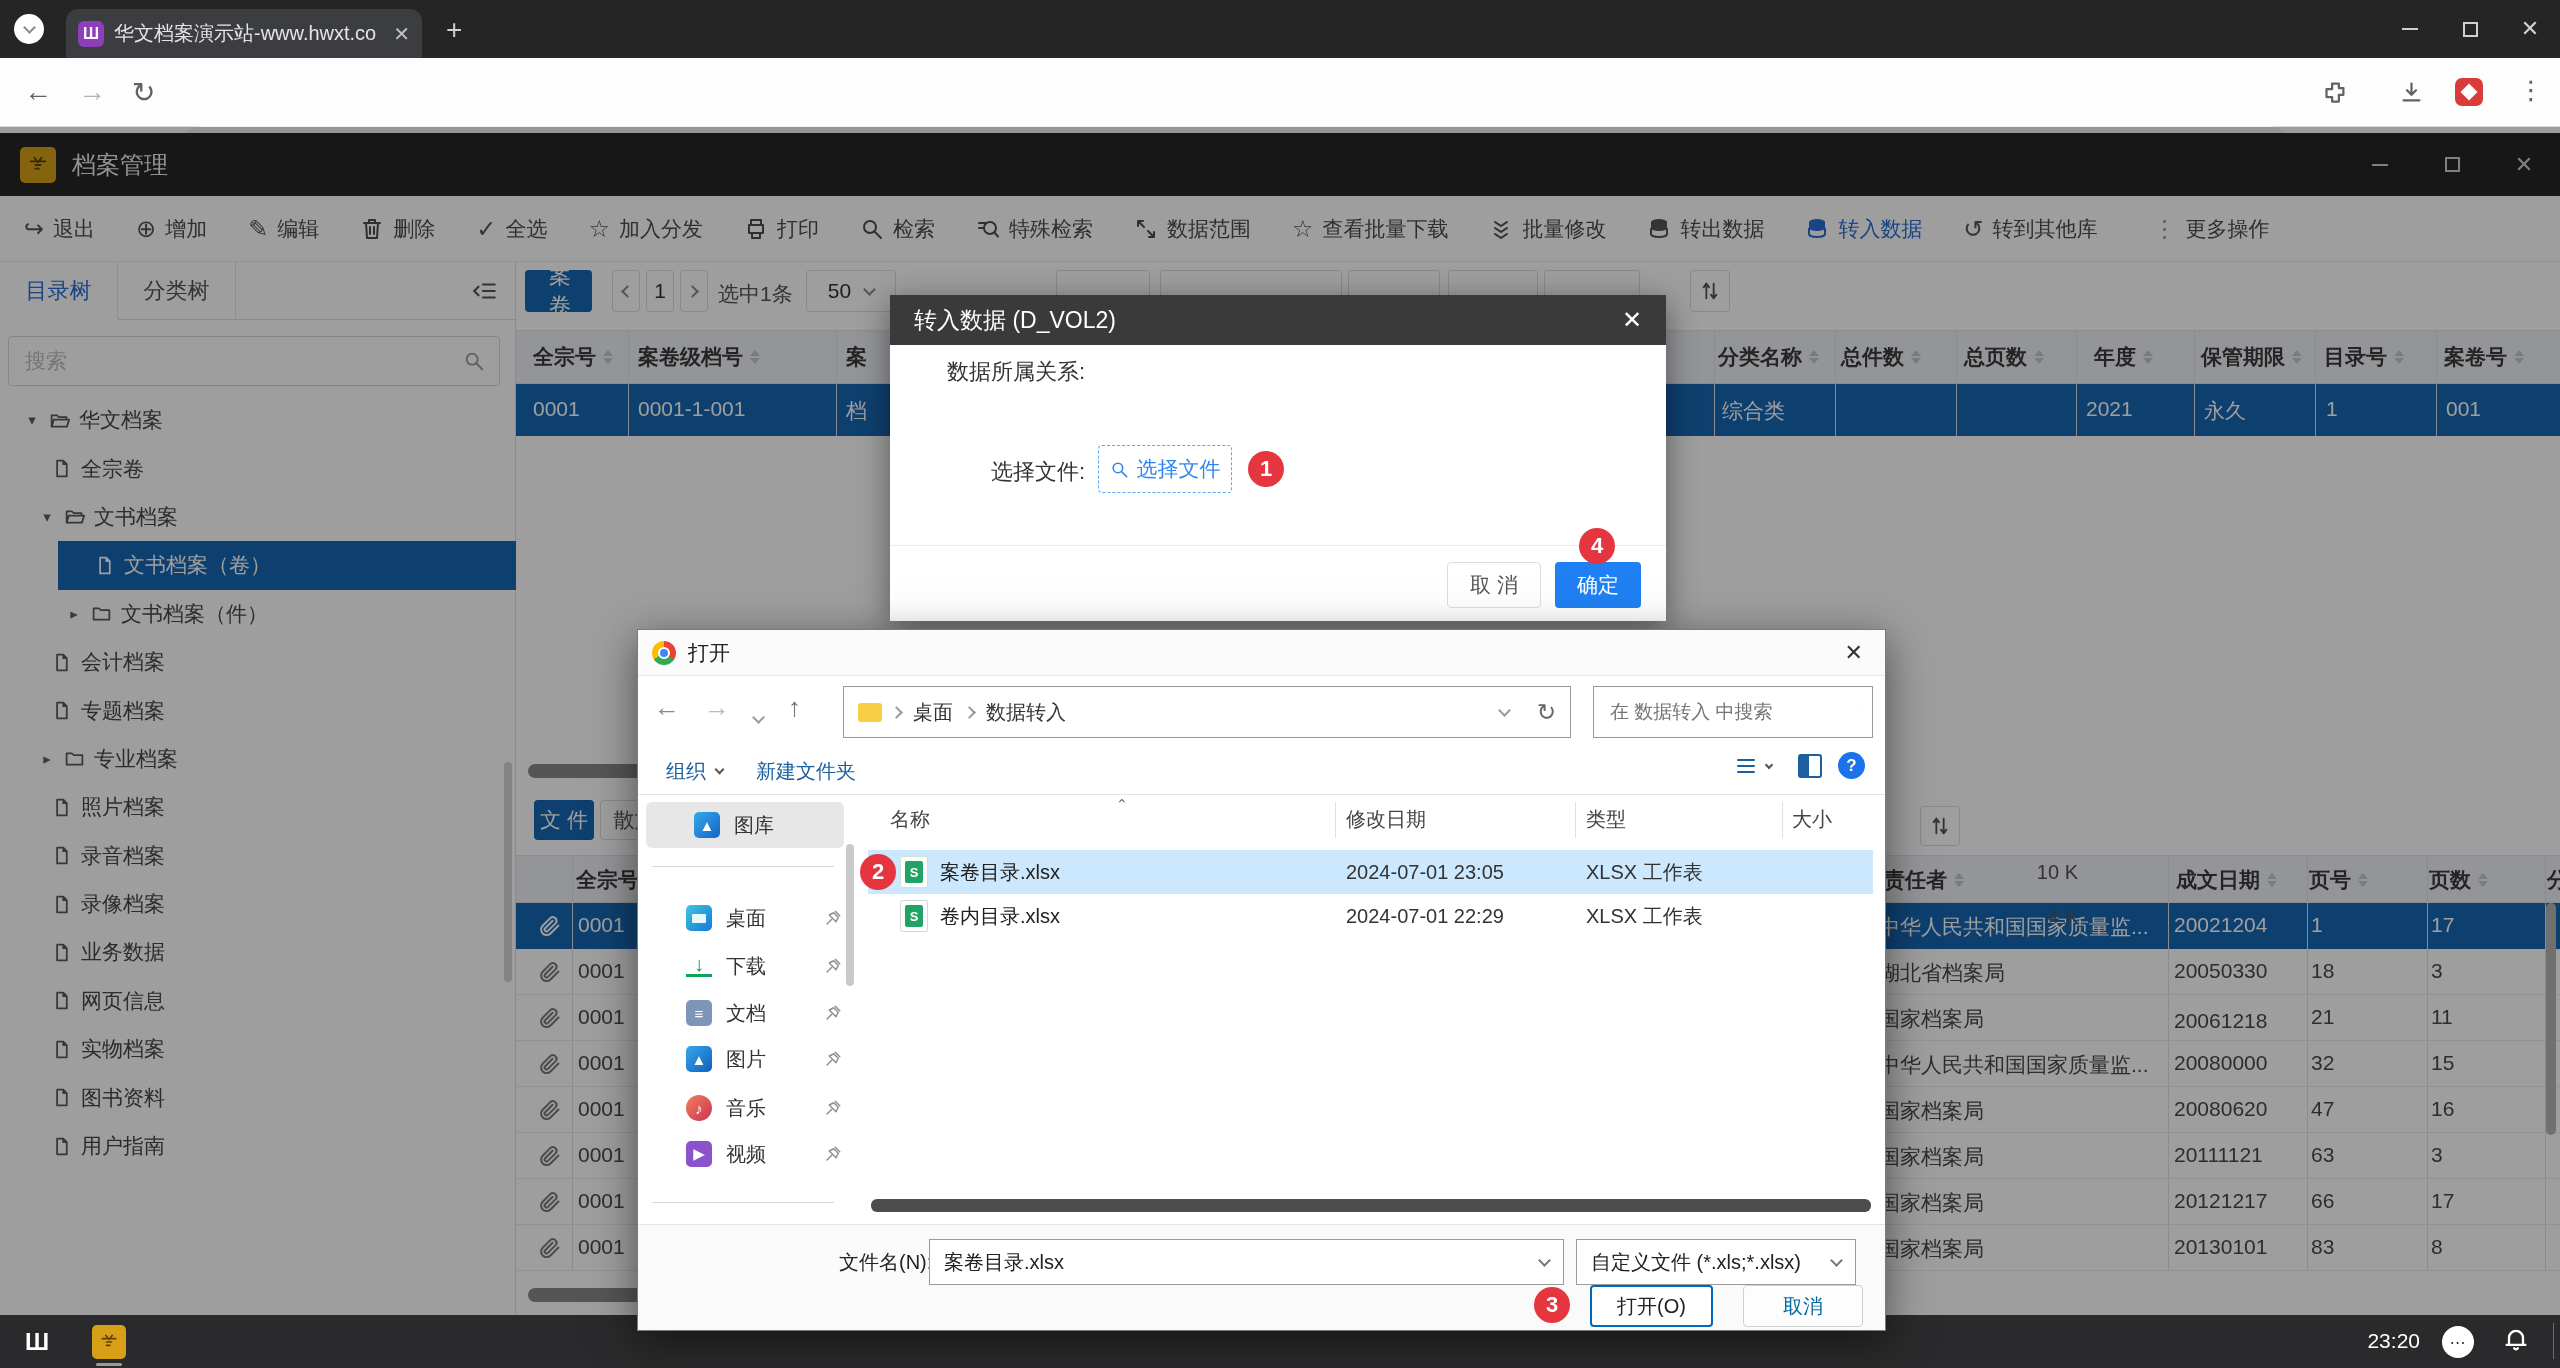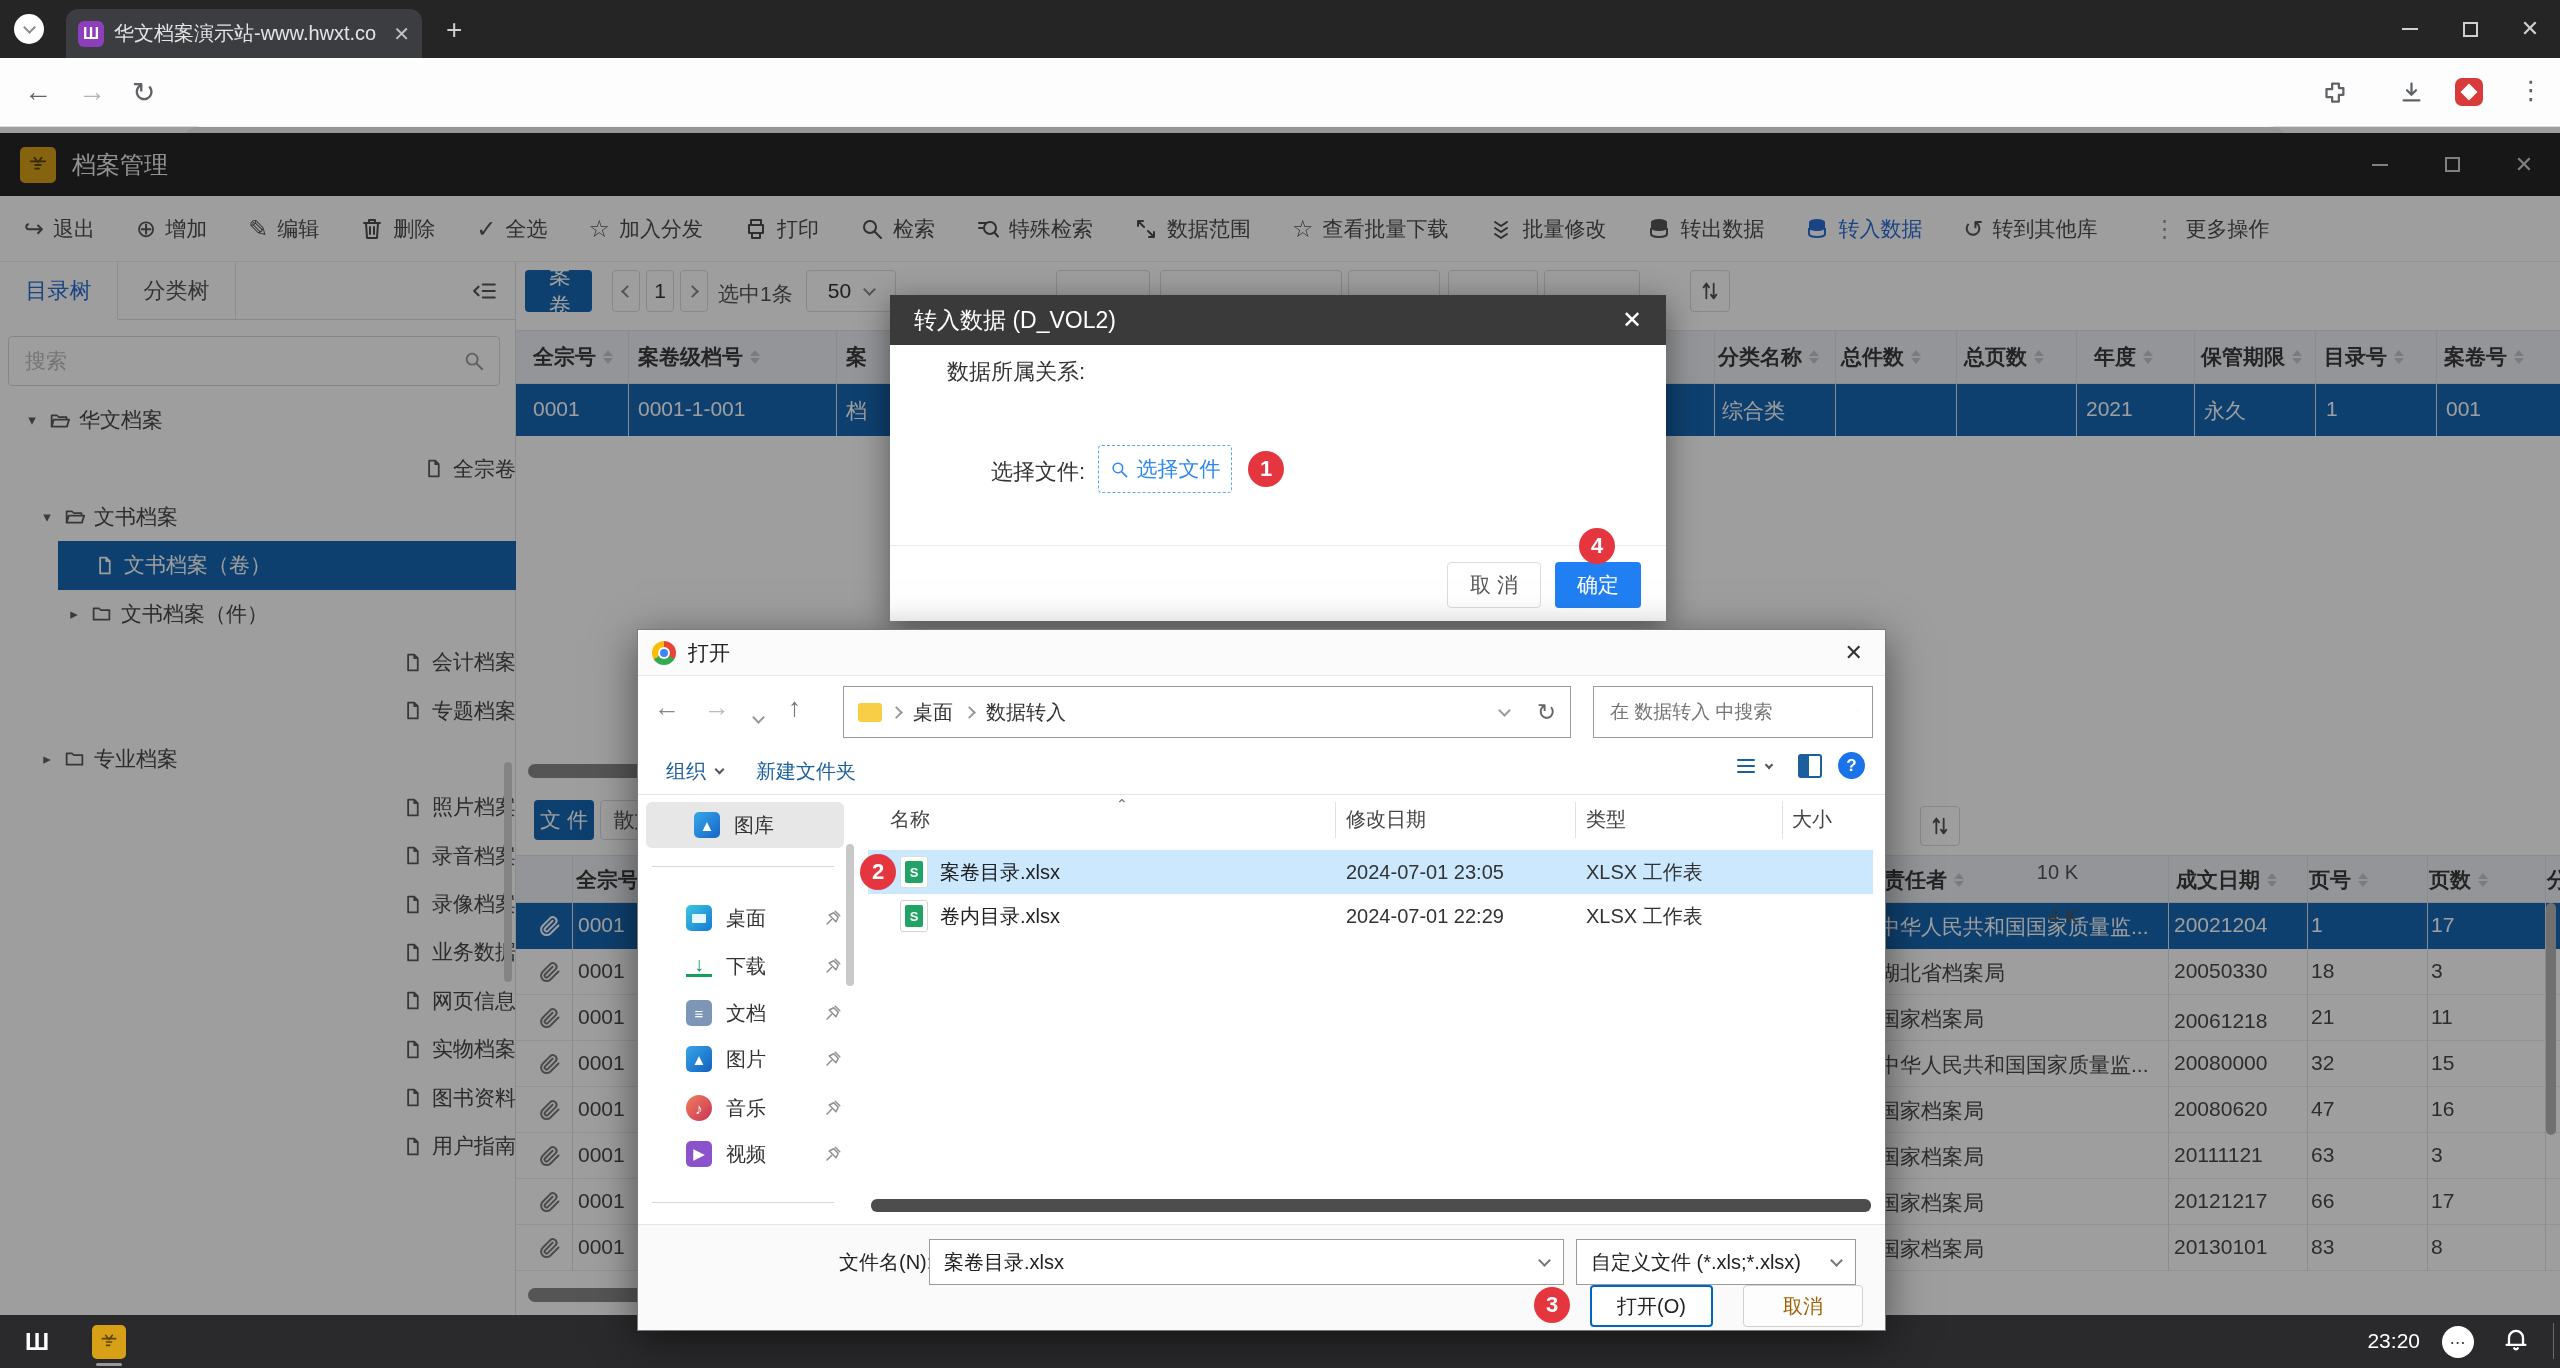--- a/index.html
+++ b/index.html
@@ -26,21 +26,21 @@
   .side{left:0;top:262px;width:516px;height:1053px;background:#fff;border-right:1px solid #e2e2e2;}
   .stab{height:58px;width:118px;display:inline-flex;align-items:center;justify-content:center;font-size:22px;color:#555;border-right:1px solid #e6e6e6;border-bottom:1px solid #ddd;cursor:pointer;}
   .stab.on{color:#2b6fd6;border-bottom:1px solid #fff;}
   .sbox{left:8px;top:74px;width:492px;height:50px;border:1px solid #d9d9d9;border-radius:4px;display:flex;align-items:center;padding:0 14px;}
   .sbox input{border:0;outline:0;flex:1;font-size:21px;color:#333;background:transparent;}
   .sbox input::placeholder{color:#bdbdbd;}
   .tree{left:0;top:134px;width:516px;}
   .ti{height:48.4px;display:flex;align-items:center;font-size:21px;color:#474747;cursor:pointer;white-space:nowrap;}
   .ti .car{width:16px;font-size:15px;color:#5f5f5f;margin-right:9px;text-align:center;}
   .ti svg{width:21px;height:21px;margin-right:9px;color:#5a5a5a;flex:none;}
-  .d0{padding-left:24px;} .d1{padding-left:51px;justify-content:flex-end;} .d1c{padding-left:39px;} .d2c{padding-left:66px;}
+  .d0{padding-left:24px;} .d1{padding-left:51px;} .d1c{padding-left:39px;} .d2c{padding-left:66px;}
   .ti.sel{margin-left:58px;padding-left:36px;background:#1868b4;color:#fff;}
   .ti.sel svg{color:#fff;}
   
   .btn-blue{background:#1868b4;color:#fff;border-radius:4px;display:flex;align-items:center;justify-content:center;font-size:22px;cursor:pointer;}
   .pgbox{border:1px solid #dcdcdc;border-radius:4px;background:#fff;display:flex;align-items:center;justify-content:center;color:#666;cursor:pointer;}
   
   .thead{background:#eef1f5;border-top:1px solid #e0e4e8;border-bottom:1px solid #dde1e6;}
   .hcell{display:inline-flex;align-items:center;gap:7px;font-size:21px;color:#3a3a3a;font-weight:bold;white-space:nowrap;}
   .sort{display:inline-flex;flex-direction:column;gap:2px;}
   .sort i{width:0;height:0;border-left:5px solid transparent;border-right:5px solid transparent;display:block;}
@@ -766,21 +766,21 @@
       <span class="a" style="left:201px;top:24px;font-size:20px;color:#222;">文件名(N):</span>
       <div class="a fbox" style="left:291px;top:14px;width:635px;height:46px;padding:0 14px;">
         <span style="font-size:20px;color:#222;">案卷目录.xlsx</span>
         <span class="cv" style="margin-left:auto;border-color:#777;margin-top:-4px;"></span>
       </div>
       <div class="a fbox" style="left:938px;top:14px;width:280px;height:46px;padding:0 14px;">
         <span style="font-size:20px;color:#222;">自定义文件 (*.xls;*.xlsx)</span>
         <span class="cv" style="margin-left:auto;border-color:#777;margin-top:-4px;"></span>
       </div>
       <div class="a" style="left:952px;top:60px;width:123px;height:42px;background:#fff;border:2px solid #0067c0;border-radius:4px;display:flex;align-items:center;justify-content:center;font-size:20px;color:#222;cursor:pointer;">打开(O)</div>
-      <div class="a" style="left:1105px;top:60px;width:120px;height:42px;background:#fdfdfd;border:1px solid #d0d0d0;border-radius:4px;display:flex;align-items:center;justify-content:center;font-size:20px;color:#a16207;cursor:pointer;">取消</div>
+      <div class="a" style="left:1105px;top:60px;width:120px;height:42px;background:#fdfdfd;border:1px solid #d0d0d0;border-radius:4px;display:flex;align-items:center;justify-content:center;font-size:20px;color:#0369a1;cursor:pointer;">取消</div>
       <div class="rbadge a" style="left:896px;top:62px;">3</div>
     </div>
   </div>
 
   <div class="a taskbar">
     <div class="a" style="left:20px;top:10px;width:34px;height:34px;display:flex;align-items:center;justify-content:center;font-size:24px;font-weight:bold;color:#fff;">Ш</div>
     <div class="a" style="left:92px;top:10px;width:34px;height:34px;background:#d8a017;border-radius:5px;display:flex;align-items:center;justify-content:center;">
         <svg class="ic" width="20" height="20" viewBox="0 0 24 24" style="color:#5d4404;">
           <path d="M4 8h16M8 4l4 5 4-5M9 12h6M9 16h4"></path>
         </svg>

